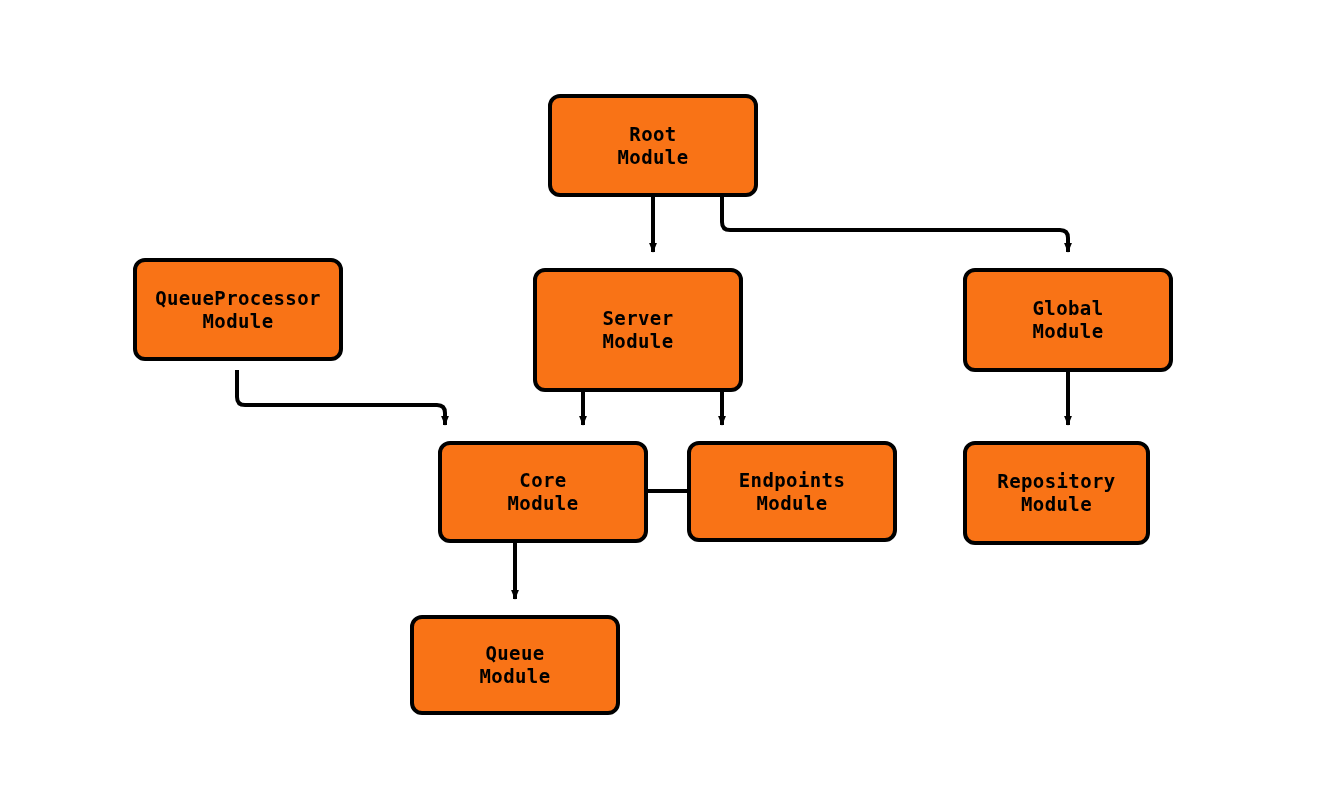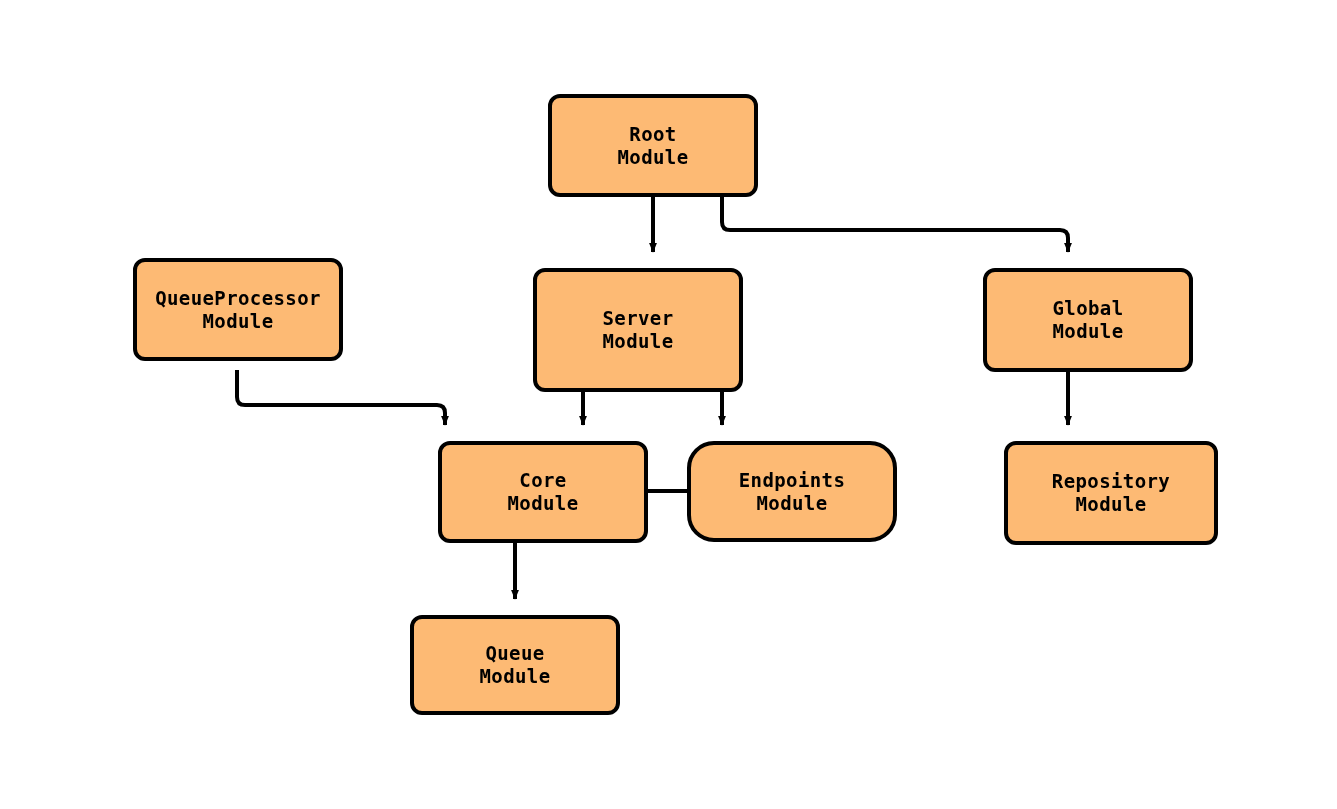--- a/index.html
+++ b/index.html
@@ -20,21 +20,21 @@
     left: 0;
     top: 0;
     width: 1337px;
     height: 809px;
   }
   .node {
     position: absolute;
     box-sizing: border-box;
     border: 4px solid #000000;
     border-radius: 12px;
-    background: #fdba74;
+    background: #f97316;
     display: flex;
     flex-direction: column;
     align-items: center;
     justify-content: center;
     z-index: 2;
   }
   .node-label {
     font-family: "DejaVu Sans Mono", "Liberation Mono", monospace;
     font-size: 19px;
     line-height: 23px;
@@ -84,36 +84,36 @@
   <div class="node" style="left:133px; top:258px; width:210px; height:103px;">
     <div class="node-label">QueueProcessor</div>
     <div class="node-label">Module</div>
   </div>
 
   <div class="node" style="left:533px; top:268px; width:210px; height:124px;">
     <div class="node-label">Server</div>
     <div class="node-label">Module</div>
   </div>
 
-  <div class="node" style="left:963px; top:268px; width:210px; height:104px;margin-left:20px;">
+  <div class="node" style="left:963px; top:268px; width:210px; height:104px;">
     <div class="node-label">Global</div>
     <div class="node-label">Module</div>
   </div>
 
   <div class="node" style="left:410px; top:441px; width:210px; height:102px;margin-left:28px;">
     <div class="node-label">Core</div>
     <div class="node-label">Module</div>
   </div>
 
-  <div class="node" style="left:687px; top:441px; width:210px; height:101px;border-radius:27px;">
+  <div class="node" style="left:687px; top:441px; width:210px; height:101px;">
     <div class="node-label">Endpoints</div>
     <div class="node-label">Module</div>
   </div>
 
-  <div class="node" style="left:963px; top:441px; width:214px; height:104px;margin-left:41px;">
+  <div class="node" style="left:963px; top:441px; width:187px; height:104px;">
     <div class="node-label">Repository</div>
     <div class="node-label">Module</div>
   </div>
 
   <div class="node" style="left:410px; top:615px; width:210px; height:100px;">
     <div class="node-label">Queue</div>
     <div class="node-label">Module</div>
   </div>
 
 </div>

